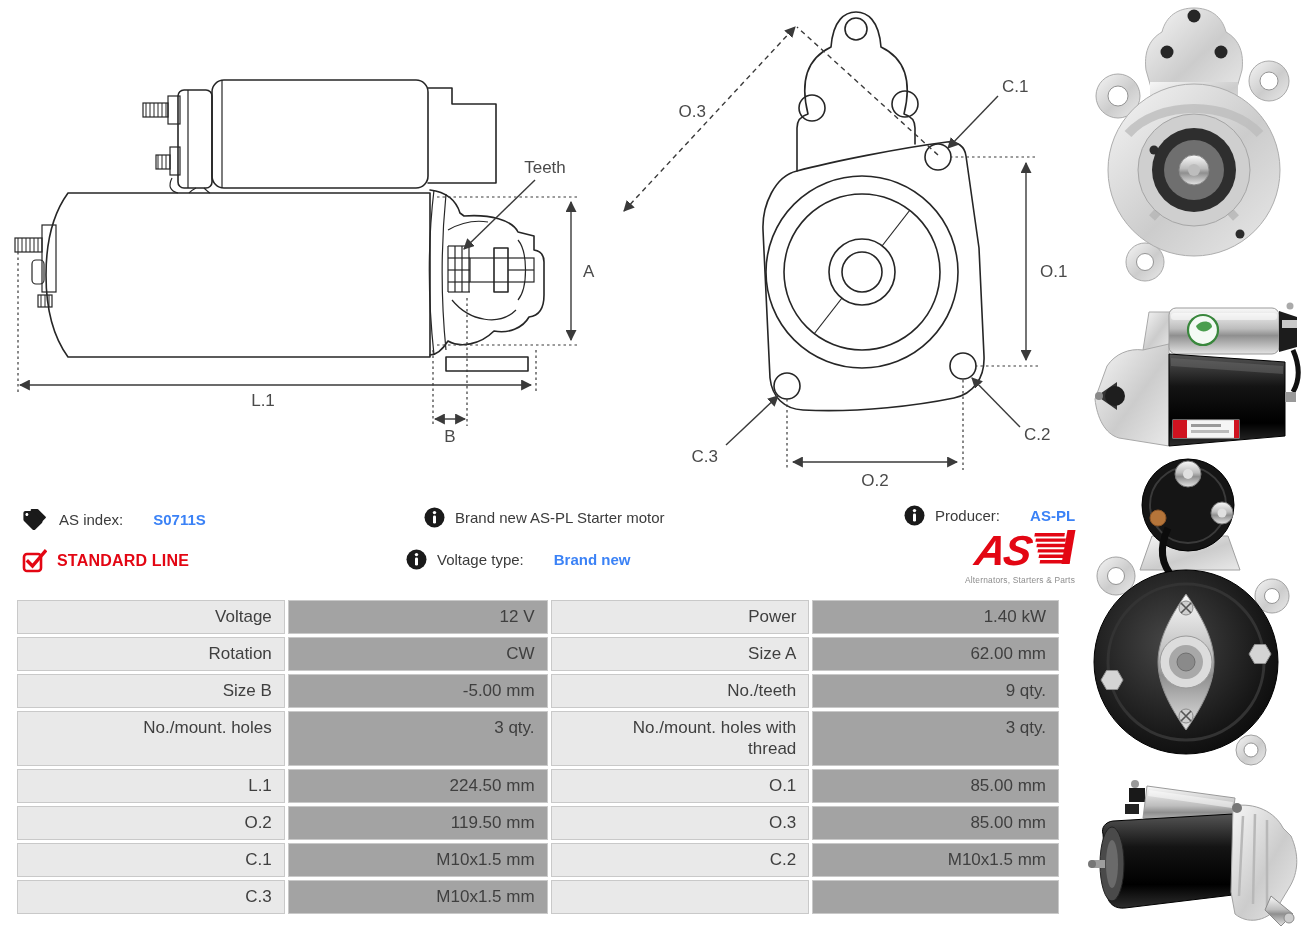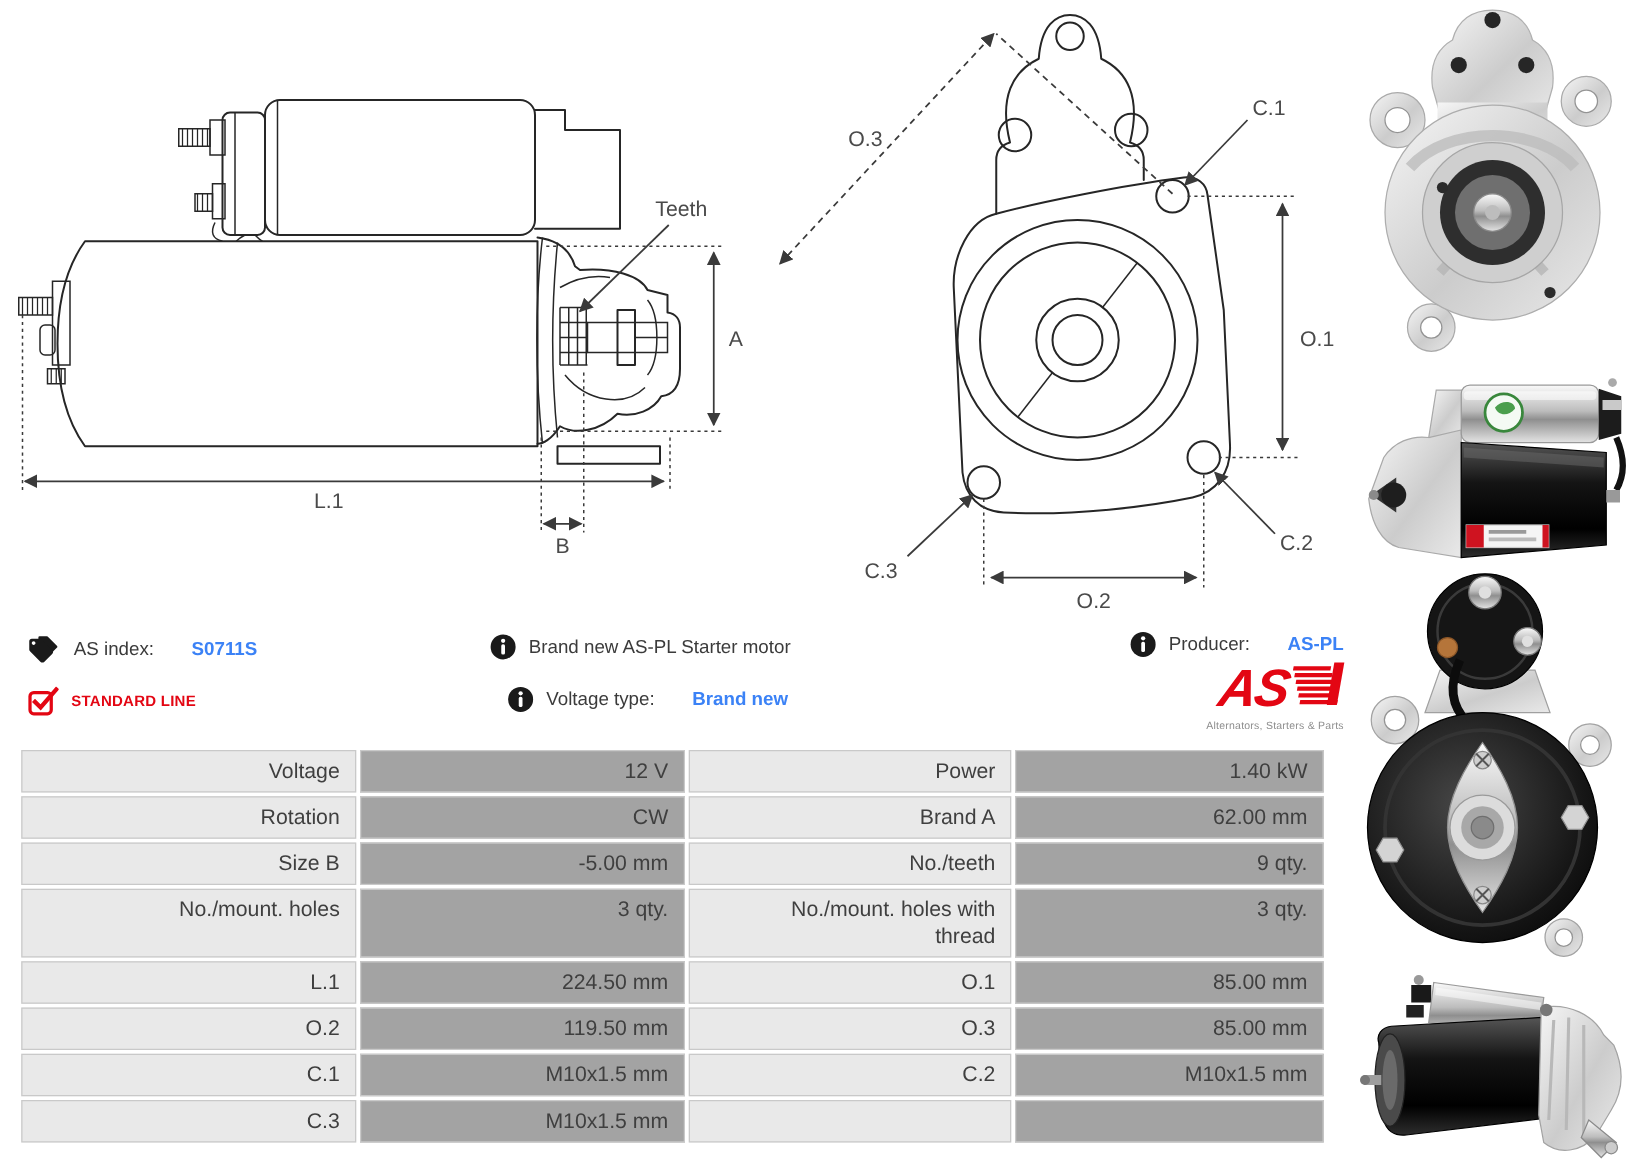--- a/index.html
+++ b/index.html
@@ -4,21 +4,21 @@
 <style>
   html,body{margin:0;padding:0;background:#fff;}
   body{font-family:"Liberation Sans","DejaVu Sans",sans-serif;color:#3b3b3b;}
   #canvas{position:relative;width:1304px;height:936px;background:#fff;overflow:hidden;}
   svg{display:block;}
   .abs{position:absolute;}
 
   
   .info-row{position:absolute;display:flex;align-items:center;gap:10px;font-size:15px;color:#3b3b3b;white-space:nowrap;}
   .info-row b{color:#3b82f6;margin-left:20px;}
-  .red-row{color:#e30613;font-weight:bold;font-size:12px;letter-spacing:.2px;}
+  .red-row{color:#e30613;font-weight:bold;font-size:16px;letter-spacing:.2px;}
   .icon{flex:0 0 auto;display:inline-flex;}
 
   
   #as-logo{position:absolute;left:958px;top:527px;width:124px;height:62px;}
   #as-logo .stripes rect{fill:#e30613;}
   #as-logo text.aslogo{font-family:"Liberation Sans",sans-serif;font-weight:bold;font-style:italic;fill:#e30613;}
   #as-logo text.tagline{font-family:"Liberation Sans",sans-serif;fill:#8d8d8d;}
 
   
   #spec-table{position:absolute;left:14px;top:597px;width:1048px;border-collapse:separate;border-spacing:3px 3px;font-size:17px;color:#3f3f3f;table-layout:fixed;}
@@ -334,21 +334,21 @@
   <div class="info-row red-row" style="left:22px;top:549px">
     <span class="icon">
       <svg width="25" height="24" viewBox="0 0 25 24">
         <rect x="2" y="5" width="17" height="17" rx="3" fill="none" stroke="#e30613" stroke-width="2.6"></rect>
         <path d="M6,12.5 L10.5,17 L23,2.5" fill="none" stroke="#e30613" stroke-width="3.4" stroke-linecap="square"></path>
       </svg>
     </span>
     <span>STANDARD LINE</span>
   </div>
 
-  <div class="info-row" style="left:392px;top:507px">
+  <div class="info-row" style="left:424px;top:507px">
     <span class="icon">
       <svg width="21" height="21" viewBox="0 0 21 21">
         <circle cx="10.5" cy="10.5" r="10" fill="#1a1a1a"></circle>
         <circle cx="10.5" cy="5.6" r="1.7" fill="#ffffff"></circle>
         <rect x="9" y="8.4" width="3" height="8.2" rx="1.3" fill="#ffffff"></rect>
       </svg>
     </span>
     <span>Brand new AS-PL Starter motor</span>
   </div>
 
@@ -402,21 +402,21 @@
     <tbody>
       <tr>
         <td class="lab"><span class="labtxt">Voltage</span></td>
         <td class="val">12 V</td>
         <td class="lab"><span class="labtxt">Power</span></td>
         <td class="val">1.40 kW</td>
       </tr>
       <tr>
         <td class="lab"><span class="labtxt">Rotation</span></td>
         <td class="val">CW</td>
-        <td class="lab"><span class="labtxt">Brand A</span></td>
+        <td class="lab"><span class="labtxt">Size A</span></td>
         <td class="val">62.00 mm</td>
       </tr>
       <tr>
         <td class="lab"><span class="labtxt">Size B</span></td>
         <td class="val">-5.00 mm</td>
         <td class="lab"><span class="labtxt">No./teeth</span></td>
         <td class="val">9 qty.</td>
       </tr>
       <tr>
         <td class="lab"><span class="labtxt">No./mount. holes</span></td>

